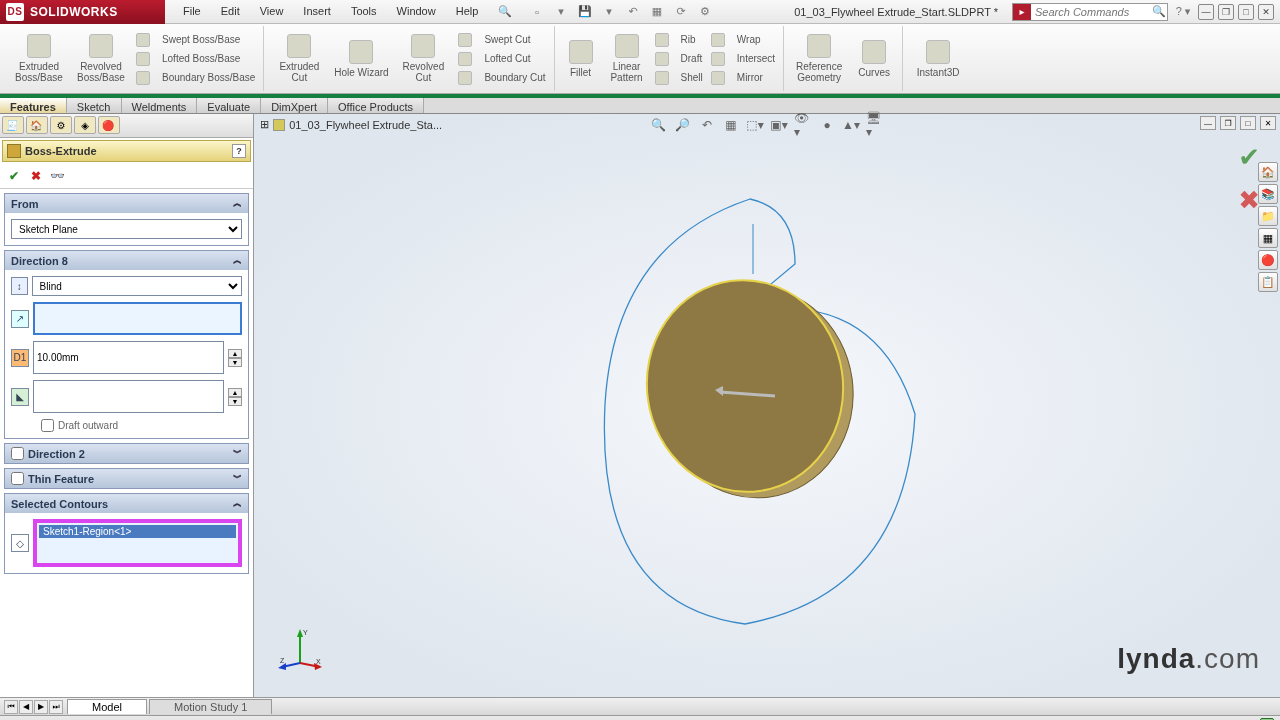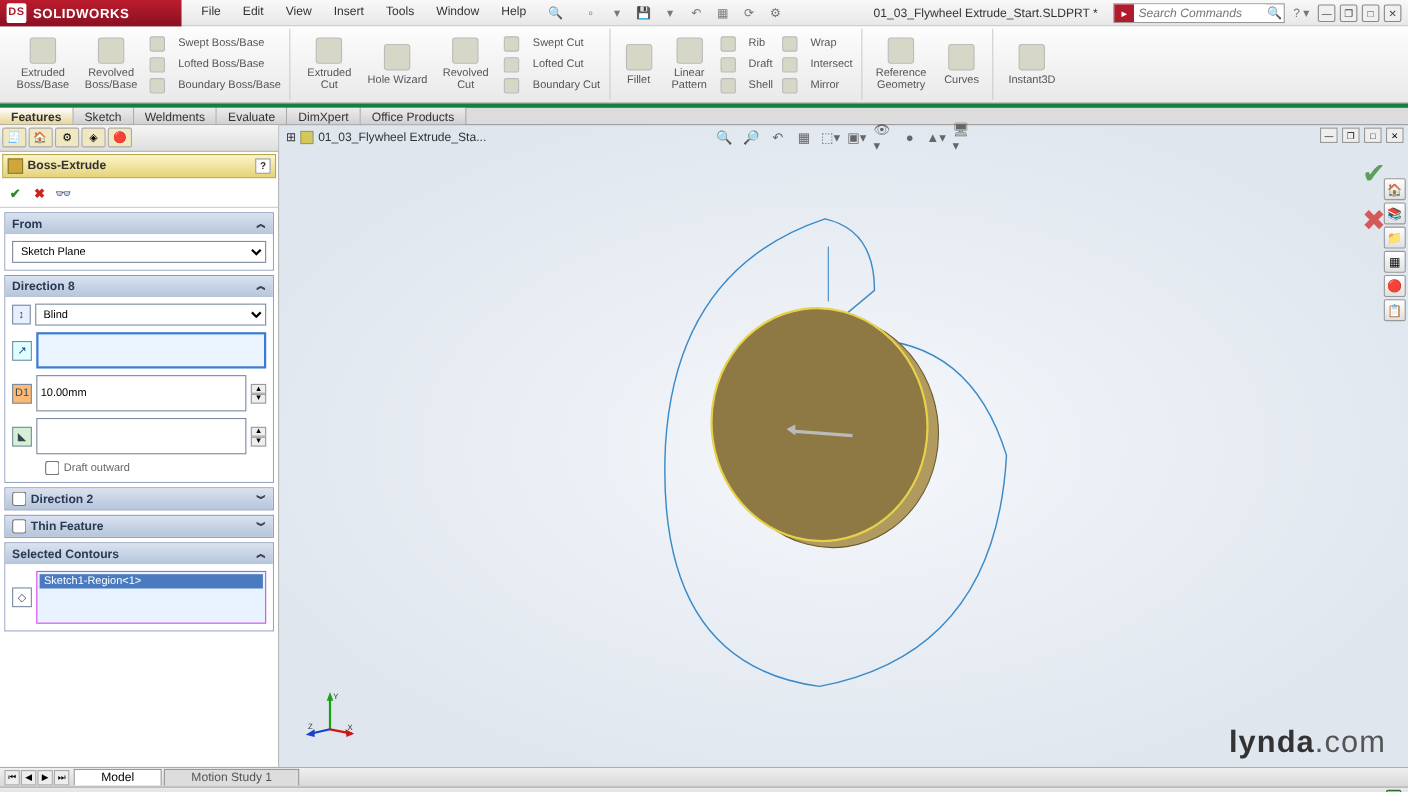--- a/index.html
+++ b/index.html
@@ -51,37 +51,37 @@
 .pm-sec-head { background:linear-gradient(#d9e2f0,#b6c5da); padding:3px 6px; font-weight:bold; color:#2a3a55; display:flex; align-items:center; font-size:11px;}
 .pm-sec-head .chev { margin-left:auto; font-size:9px; color:#334;}
 .pm-sec-body { padding:6px; background:#fff; display:flex; flex-direction:column; gap:6px;}
 .pm-select { width:100%; height:20px; border:1px solid #7a8aa0; font-size:10px; padding:1px 3px; background:#fff;}
 .pm-row { display:flex; align-items:center; gap:4px;}
 .pm-row .ricon { width:18px; height:18px; background:#e8f0ff; border:1px solid #7a8aa0; display:flex; align-items:center; justify-content:center; font-size:10px; color:#345;}
 .pm-input { flex:1; height:33px; border:1px solid #7a8aa0; font-size:10px; padding:1px 3px; }
 .pm-spin { width:14px; display:flex; flex-direction:column;}
 .pm-spin span { height:9px; border:1px solid #999; background:#eee; font-size:7px; text-align:center; line-height:7px;}
 .pm-draft { display:flex; align-items:center; gap:4px; color:#666; font-size:10px; padding-left:30px;}
-.pm-contour-box { background:#e9f3ff; border:1px solid #d946ef; height:48px; padding:2px;}
+.pm-contour-box { background:#e9f3ff; border:4px solid #d946ef; height:48px; padding:2px;}
 .pm-contour-item { background:#4a7abf; color:#fff; padding:1px 4px; font-size:10px;}
 
 .viewport { flex:1; position:relative; background: radial-gradient(ellipse at center, #f5f7fb 0%, #dfe6ee 80%); }
 .fm-bread { position:absolute; top:4px; left:6px; display:flex; align-items:center; gap:4px; font-size:11px; color:#333;}
 .fm-bread .tiny-ico { width:12px; height:12px; background:#d4c85a; border:1px solid #998;}
 .view-tools { position:absolute; top:2px; left:50%; transform:translateX(-50%); display:flex; gap:6px; }
 .view-tools span { width:18px; height:18px; color:#666; font-size:12px; display:flex; align-items:center; justify-content:center;}
 .doc-wincontrols { position:absolute; top:2px; right:4px; display:flex; gap:4px;}
 .doc-wincontrols span { width:16px; height:14px; border:1px solid #999; background:#eee; font-size:8px; display:flex; align-items:center; justify-content:center;}
 .ok-x { position:absolute; top:28px; right:20px; display:flex; flex-direction:column; gap:12px; font-size:26px; }
 .ok-x .ok { color:#5aa05a;}
 .ok-x .no { color:#d45a5a;}
 .side-toolbar { position:absolute; top:48px; right:2px; display:flex; flex-direction:column; gap:2px;}
 .side-toolbar span { width:20px; height:20px; border:1px solid #999; background:linear-gradient(#fefefe,#e0e0e0); border-radius:2px; display:flex; align-items:center; justify-content:center; font-size:11px;}
 .triad { position:absolute; bottom:26px; left:24px; width:44px; height:44px;}
-.watermk { position:absolute; bottom:6px; right:20px; font-size:28px; color:#555; font-weight:300; letter-spacing:1px;}
+.watermk { position:absolute; bottom:22px; right:20px; font-size:28px; color:#555; font-weight:300; letter-spacing:1px;}
 .watermk b { font-weight:700; color:#333;}
 
 .model-canvas { position:absolute; top:0; left:0; width:100%; height:100%; }
 
 
 .btm { height:18px; background:linear-gradient(#f0f0f0,#d8d8d8); border-top:1px solid #999; display:flex; align-items:center; font-size:11px;}
 .btm .nav { display:flex; gap:1px; margin:0 4px;}
 .btm .nav span { width:14px; height:14px; border:1px solid #aaa; background:#ededed; font-size:8px; text-align:center; line-height:12px;}
 .btm .tab { padding:1px 24px; border:1px solid #999; border-bottom:none; background:#fff; margin-right:2px;}
 .btm .tab.inactive { background:#ddd; color:#555;}

